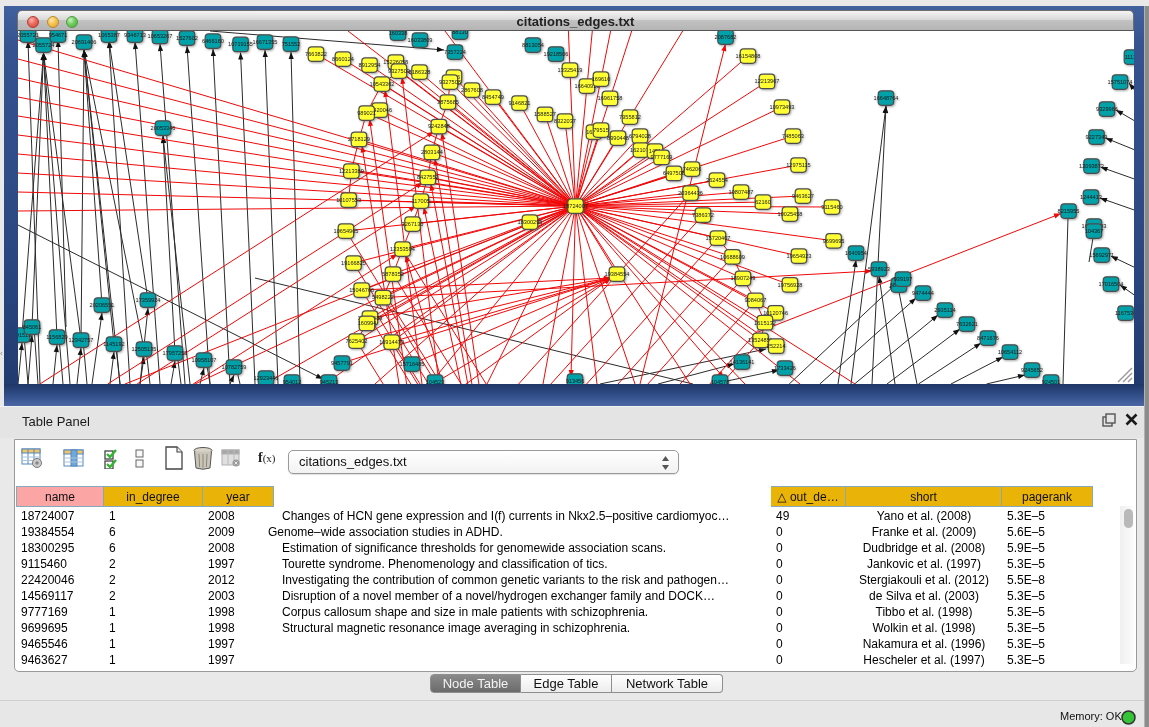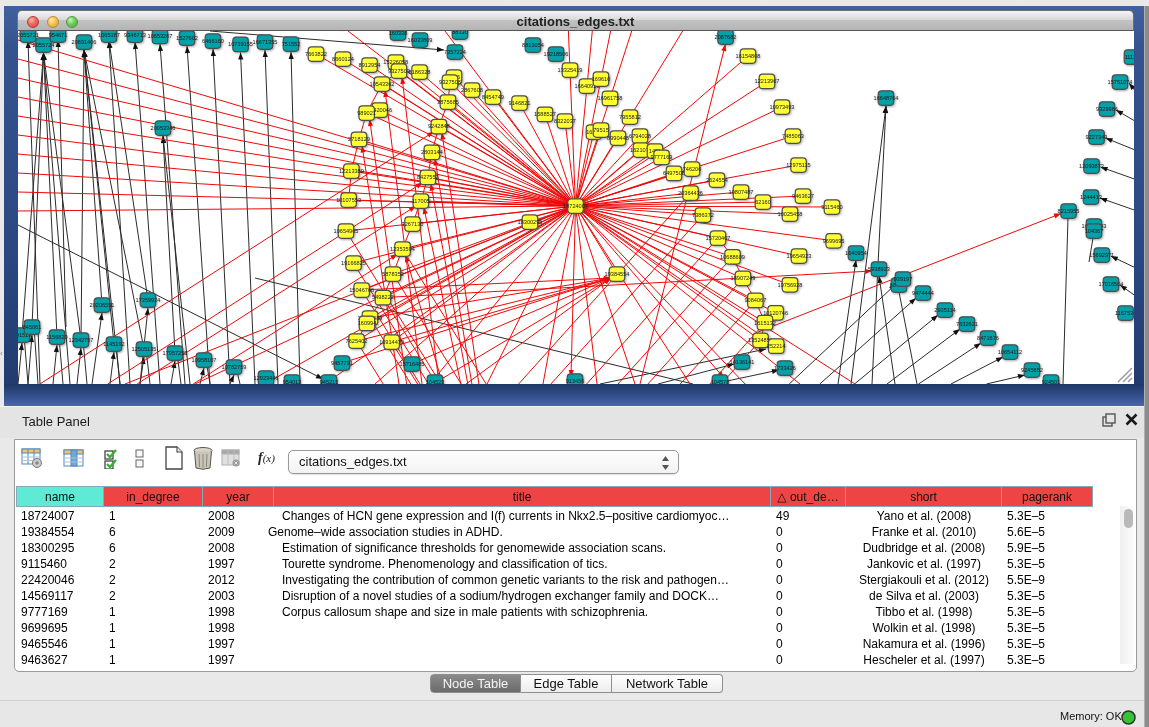--- a/index.html
+++ b/index.html
@@ -9,21 +9,21 @@
 #netbot { left:4px; top:384px; width:1141px; height:22px; background:linear-gradient(180deg,#1f3767 0%,#33508c 55%,#4b68a4 100%); }
 #win { left:17px; top:10px; width:1117px; height:374px; }
 #titlebar { left:0; top:0; width:1117px; height:21px; background:linear-gradient(180deg,#f5f5f5 0%,#d9d9d9 45%,#c2c2c2 50%,#b4b4b4 100%); border:1px solid #6f6f6f; border-bottom:1px solid #555; border-radius:5px 5px 0 0; }
 #titlebar .tl { position:absolute; top:4.5px; width:12px; height:12px; border-radius:50%; }
 #title { width:100%; text-align:center; font-size:13px; color:#222; line-height:21px; font-weight:bold; }
 
 #tpbar { left:0px; top:406px; width:1144px; height:32px; background:#e4e4e4; border-top:1px solid #f2f2f2; }
 #tpbar span { position:absolute; left:22px; top:7px; font-size:13px; color:#1a1a1a; }
 #panel { left:14px; top:439px; width:1123px; height:233px; background:#fff; border:1px solid #9a9a9a; border-radius:0 0 5px 5px; }
 #combo { position:absolute; left:273px; top:10px; width:391px; height:24px; background:linear-gradient(180deg,#ffffff,#f2f2f2); border:1px solid #9a9a9a; border-radius:5px; font-size:13px; color:#111; line-height:22px; padding-left:10px; box-shadow:0 1px 1px rgba(0,0,0,0.12); }
-.hdr { position:absolute; top:46px; height:21px; background:#ef4444; border-top:1px solid #86a8bd; border-bottom:1px solid #86a8bd; border-right:1px solid #86a8bd; font-size:12px; color:#111; text-align:center; line-height:20px; }
+.hdr { position:absolute; top:46px; height:21px; background:#eab308; border-top:1px solid #86a8bd; border-bottom:1px solid #86a8bd; border-right:1px solid #86a8bd; font-size:12px; color:#111; text-align:center; line-height:20px; }
 .trow { position:absolute; left:1px; width:1100px; height:16px; font-size:12px; color:#000; }
 .trow span { position:absolute; top:1px; white-space:nowrap; }
 .trow .ctr { text-align:center; }
 .tab { position:absolute; top:0; height:19px; font-size:13px; text-align:center; line-height:18px; border:1px solid #8e8e8e; background:linear-gradient(180deg,#ffffff,#ececec); color:#111; }
 #status { left:0; top:700px; width:1149px; height:27px; background:#e7e7e7; border-top:1px solid #cfcfcf; }
 #rightstrip { left:1144px; top:6px; width:5px; height:721px; background:#8c8c8c; border-left:1px solid #b2b2b2; }
 .icon { position:absolute; top:8px; }
 </style></head>
 <body>
 <div class="abs" id="netbg"></div>
@@ -806,51 +806,50 @@
       <line x1="16" y1="8" x2="15.4" y2="21" stroke="#8a8679"></line>
     </svg>
   <svg class="icon" style="left:206px;top:9px" width="20" height="19" viewBox="0 0 20 19">
       <rect x="1" y="1" width="17" height="15" fill="#e0e0e0" stroke="#b0b0b0"></rect>
       <rect x="1" y="1" width="17" height="4" fill="#a8a8a8" stroke="#b0b0b0"></rect>
       <line x1="7" y1="1" x2="7" y2="16" stroke="#bbb"></line>
       <line x1="13" y1="1" x2="13" y2="16" stroke="#bbb"></line>
       <circle cx="15" cy="14" r="3.5" fill="#9a9a9a"></circle>
       <path d="M13.5 12.5 l3 3 M16.5 12.5 l-3 3" stroke="#e8e8e8" stroke-width="1"></path>
     </svg>
-  <div class="abs" style="left:243px;top:10px;font-size:14px;font-style:italic;font-family:'Liberation Serif',serif;color:#222;"><b>f</b><span style="font-size:11px">(x)</span></div>
+  <div class="abs" style="left:243px;top:10px;font-size:14px;font-family:'Liberation Serif',serif;color:#222;"><b>f</b><span style="font-size:11px">(x)</span></div>
   <div id="combo">citations_edges.txt
     <svg style="position:absolute;right:8px;top:4px" width="9" height="16">
         <path d="M4.5 1 L8 6 L1 6 Z" fill="#555"></path>
         <path d="M4.5 15 L8 10 L1 10 Z" fill="#555"></path>
       </svg>
   </div>
 
-  <div class="hdr" style="left:1px;width:88px;background:#5eead4;border-left:1px solid #86a8bd">name</div>
+  <div class="hdr" style="left:1px;width:88px;background:#fca5a5;border-left:1px solid #86a8bd">name</div>
   <div class="hdr" style="left:89px;width:99px">in_degree</div>
   <div class="hdr" style="left:188px;width:71px">year</div>
-  <div class="hdr" style="left:259px;width:497px">title</div>
   <div class="hdr" style="left:756px;width:75px">△ out_de…</div>
   <div class="hdr" style="left:831px;width:156px">short</div>
   <div class="hdr" style="left:987px;width:91px">pagerank</div>
 <div class="trow" style="top:68px">
 <span style="left:5px">18724007</span>
       <span style="left:93px">1</span>
       <span style="left:192px">2008</span>
       <span style="left:266px">Changes of HCN gene expression and I(f) currents in Nkx2.5–positive cardiomyoc…</span>
       <span style="left:760px">49</span>
       <span class="ctr" style="left:830px;width:156px">Yano et al. (2008)</span>
       <span style="left:991px">5.3E–5</span>
     </div>
 <div class="trow" style="top:84px">
 <span style="left:5px">19384554</span>
       <span style="left:93px">6</span>
       <span style="left:192px">2009</span>
       <span style="left:252px">Genome–wide association studies in ADHD.</span>
       <span style="left:760px">0</span>
-      <span class="ctr" style="left:830px;width:156px">Franke et al. (2010)</span>
+      <span class="ctr" style="left:830px;width:156px">Franke et al. (2009)</span>
       <span style="left:991px">5.6E–5</span>
     </div>
 <div class="trow" style="top:100px">
 <span style="left:5px">18300295</span>
       <span style="left:93px">6</span>
       <span style="left:192px">2008</span>
       <span style="left:266px">Estimation of significance thresholds for genomewide association scans.</span>
       <span style="left:760px">0</span>
       <span class="ctr" style="left:830px;width:156px">Dudbridge et al. (2008)</span>
       <span style="left:991px">5.9E–5</span>
@@ -864,44 +863,45 @@
       <span class="ctr" style="left:830px;width:156px">Jankovic et al. (1997)</span>
       <span style="left:991px">5.3E–5</span>
     </div>
 <div class="trow" style="top:132px">
 <span style="left:5px">22420046</span>
       <span style="left:93px">2</span>
       <span style="left:192px">2012</span>
       <span style="left:266px">Investigating the contribution of common genetic variants to the risk and pathogen…</span>
       <span style="left:760px">0</span>
       <span class="ctr" style="left:830px;width:156px">Stergiakouli et al. (2012)</span>
-      <span style="left:991px">5.5E–9</span>
+      <span style="left:991px">5.5E–8</span>
     </div>
 <div class="trow" style="top:148px">
 <span style="left:5px">14569117</span>
       <span style="left:93px">2</span>
       <span style="left:192px">2003</span>
-      <span style="left:266px">Disruption of a novel studies of a sodium/hydrogen exchanger family and DOCK…</span>
+      <span style="left:266px">Disruption of a novel member of a novel/hydrogen exchanger family and DOCK…</span>
       <span style="left:760px">0</span>
       <span class="ctr" style="left:830px;width:156px">de Silva et al. (2003)</span>
       <span style="left:991px">5.3E–5</span>
     </div>
 <div class="trow" style="top:164px">
 <span style="left:5px">9777169</span>
       <span style="left:93px">1</span>
       <span style="left:192px">1998</span>
       <span style="left:266px">Corpus callosum shape and size in male patients with schizophrenia.</span>
       <span style="left:760px">0</span>
       <span class="ctr" style="left:830px;width:156px">Tibbo et al. (1998)</span>
       <span style="left:991px">5.3E–5</span>
     </div>
 <div class="trow" style="top:180px">
 <span style="left:5px">9699695</span>
       <span style="left:93px">1</span>
       <span style="left:192px">1998</span>
+      <span style="left:266px">Structural magnetic resonance image averaging in schizophrenia.</span>
       <span style="left:760px">0</span>
       <span class="ctr" style="left:830px;width:156px">Wolkin et al. (1998)</span>
       <span style="left:991px">5.3E–5</span>
     </div>
 <div class="trow" style="top:196px">
 <span style="left:5px">9465546</span>
       <span style="left:93px">1</span>
       <span style="left:192px">1997</span>
       <span style="left:760px">0</span>
       <span class="ctr" style="left:830px;width:156px">Nakamura et al. (1996)</span>

